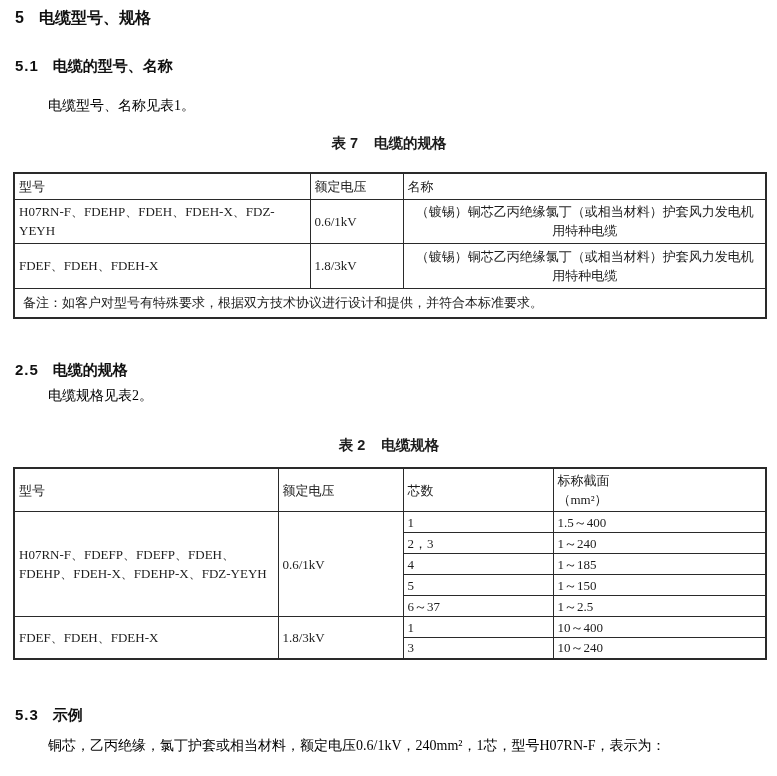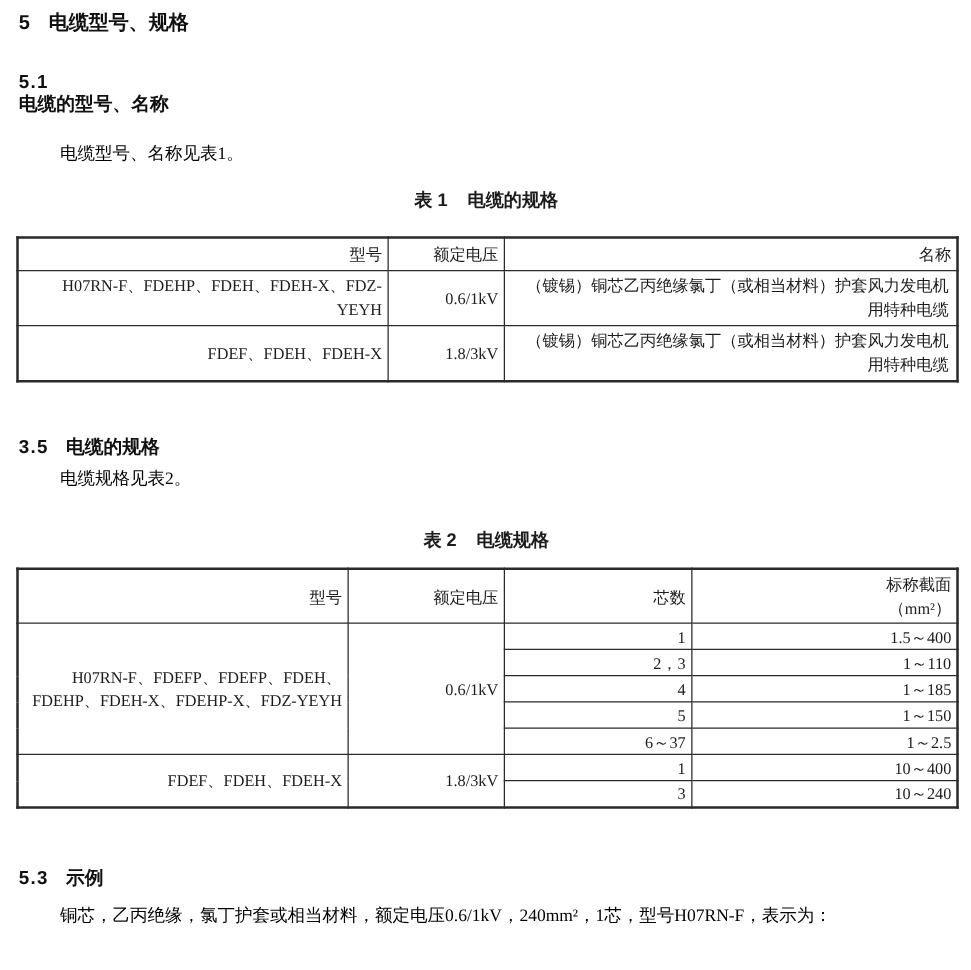--- a/index.html
+++ b/index.html
@@ -49,46 +49,46 @@
     margin-left: 13px;
     width: 752px;
     font-size: 13px;
     color: #1c1c1c;
   }
   table, td, th {
     border: 1px solid #2a2a2a;
   }
   table { border-width: 2px; }
   td, th {
-    text-align: right;
+    text-align: left;
     vertical-align: middle;
     font-weight: normal;
     line-height: 19px;
     padding: 2px 4px;
   }
   .name-cell {
-    text-align: right;
+    text-align: center;
     padding-left: 7px;
     padding-right: 6px;
   }
   .remark-cell {
     text-align: left;
     padding-left: 8px;
     height: 30px;
   }
   #table1 th { height: 26px; }
   #table1 .r1 td { height: 44px; }
   #table1 .r2 td { height: 37px; }
   #table1 .r3 td { height: 45px; }
 
   #table2 th { height: 42px; }
   #table2 td { height: 21px; line-height: 15px; }
   #table2 .model-cell { line-height: 19px; }
 
-  .sp-t1  { margin-top: 28px; flex-direction: column; }
+  .sp-t1  { margin-top: 28px; }
   .sp-p1  { margin-top: 21px; }
   .sp-c1  { margin-top: 19px; }
   .sp-tb1 { margin-top: 19px; }
   .sp-t2  { margin-top: 42px; }
   .sp-p2  { margin-top: 7px; }
   .sp-c2  { margin-top: 31px; }
   .sp-tb2 { margin-top: 12px; }
   .sp-t3  { margin-top: 46px; }
   .sp-p3  { margin-top: 12px; }
 </style>
@@ -103,21 +103,21 @@
   </div>
 
   <div class="h-sec h2 sp-t1">
     <span class="num">5.1</span>
     <span>电缆的型号、名称</span>
   </div>
 
   <p class="para sp-p1">电缆型号、名称见表1。</p>
 
   <div class="tbl-caption sp-c1">
-    <span class="cap-label">表 1</span>
+    <span class="cap-label">表 7</span>
     <span>电缆的规格</span>
   </div>
 
   <table id="table1" class="sp-tb1">
     <colgroup>
       <col style="width:296px">
         <col style="width:93px">
         <col style="width:363px">
     </colgroup>
     <thead>
@@ -131,25 +131,28 @@
       <tr class="r1">
         <td>H07RN-F、FDEHP、FDEH、FDEH-X、FDZ-YEYH</td>
         <td>0.6/1kV</td>
         <td class="name-cell">（镀锡）铜芯乙丙绝缘氯丁（或相当材料）护套风力发电机用特种电缆</td>
       </tr>
       <tr class="r3">
         <td>FDEF、FDEH、FDEH-X</td>
         <td>1.8/3kV</td>
         <td class="name-cell">（镀锡）铜芯乙丙绝缘氯丁（或相当材料）护套风力发电机用特种电缆</td>
       </tr>
+      <tr>
+        <td class="remark-cell" colspan="3">备注：如客户对型号有特殊要求，根据双方技术协议进行设计和提供，并符合本标准要求。</td>
+      </tr>
     </tbody>
   </table>
 
   <div class="h-sec h2 sp-t2">
-    <span class="num">3.5</span>
+    <span class="num">2.5</span>
     <span>电缆的规格</span>
   </div>
 
   <p class="para sp-p2">电缆规格见表2。</p>
 
   <div class="tbl-caption sp-c2">
     <span class="cap-label">表 2</span>
     <span>电缆规格</span>
   </div>
 
@@ -173,21 +176,21 @@
     </thead>
     <tbody>
       <tr>
         <td class="model-cell" rowspan="5">H07RN-F、FDEFP、FDEFP、FDEH、FDEHP、FDEH-X、FDEHP-X、FDZ-YEYH</td>
         <td rowspan="5">0.6/1kV</td>
         <td>1</td>
         <td>1.5～400</td>
       </tr>
       <tr>
         <td>2，3</td>
-        <td>1～110</td>
+        <td>1～240</td>
       </tr>
       <tr>
         <td>4</td>
         <td>1～185</td>
       </tr>
       <tr>
         <td>5</td>
         <td>1～150</td>
       </tr>
       <tr>

